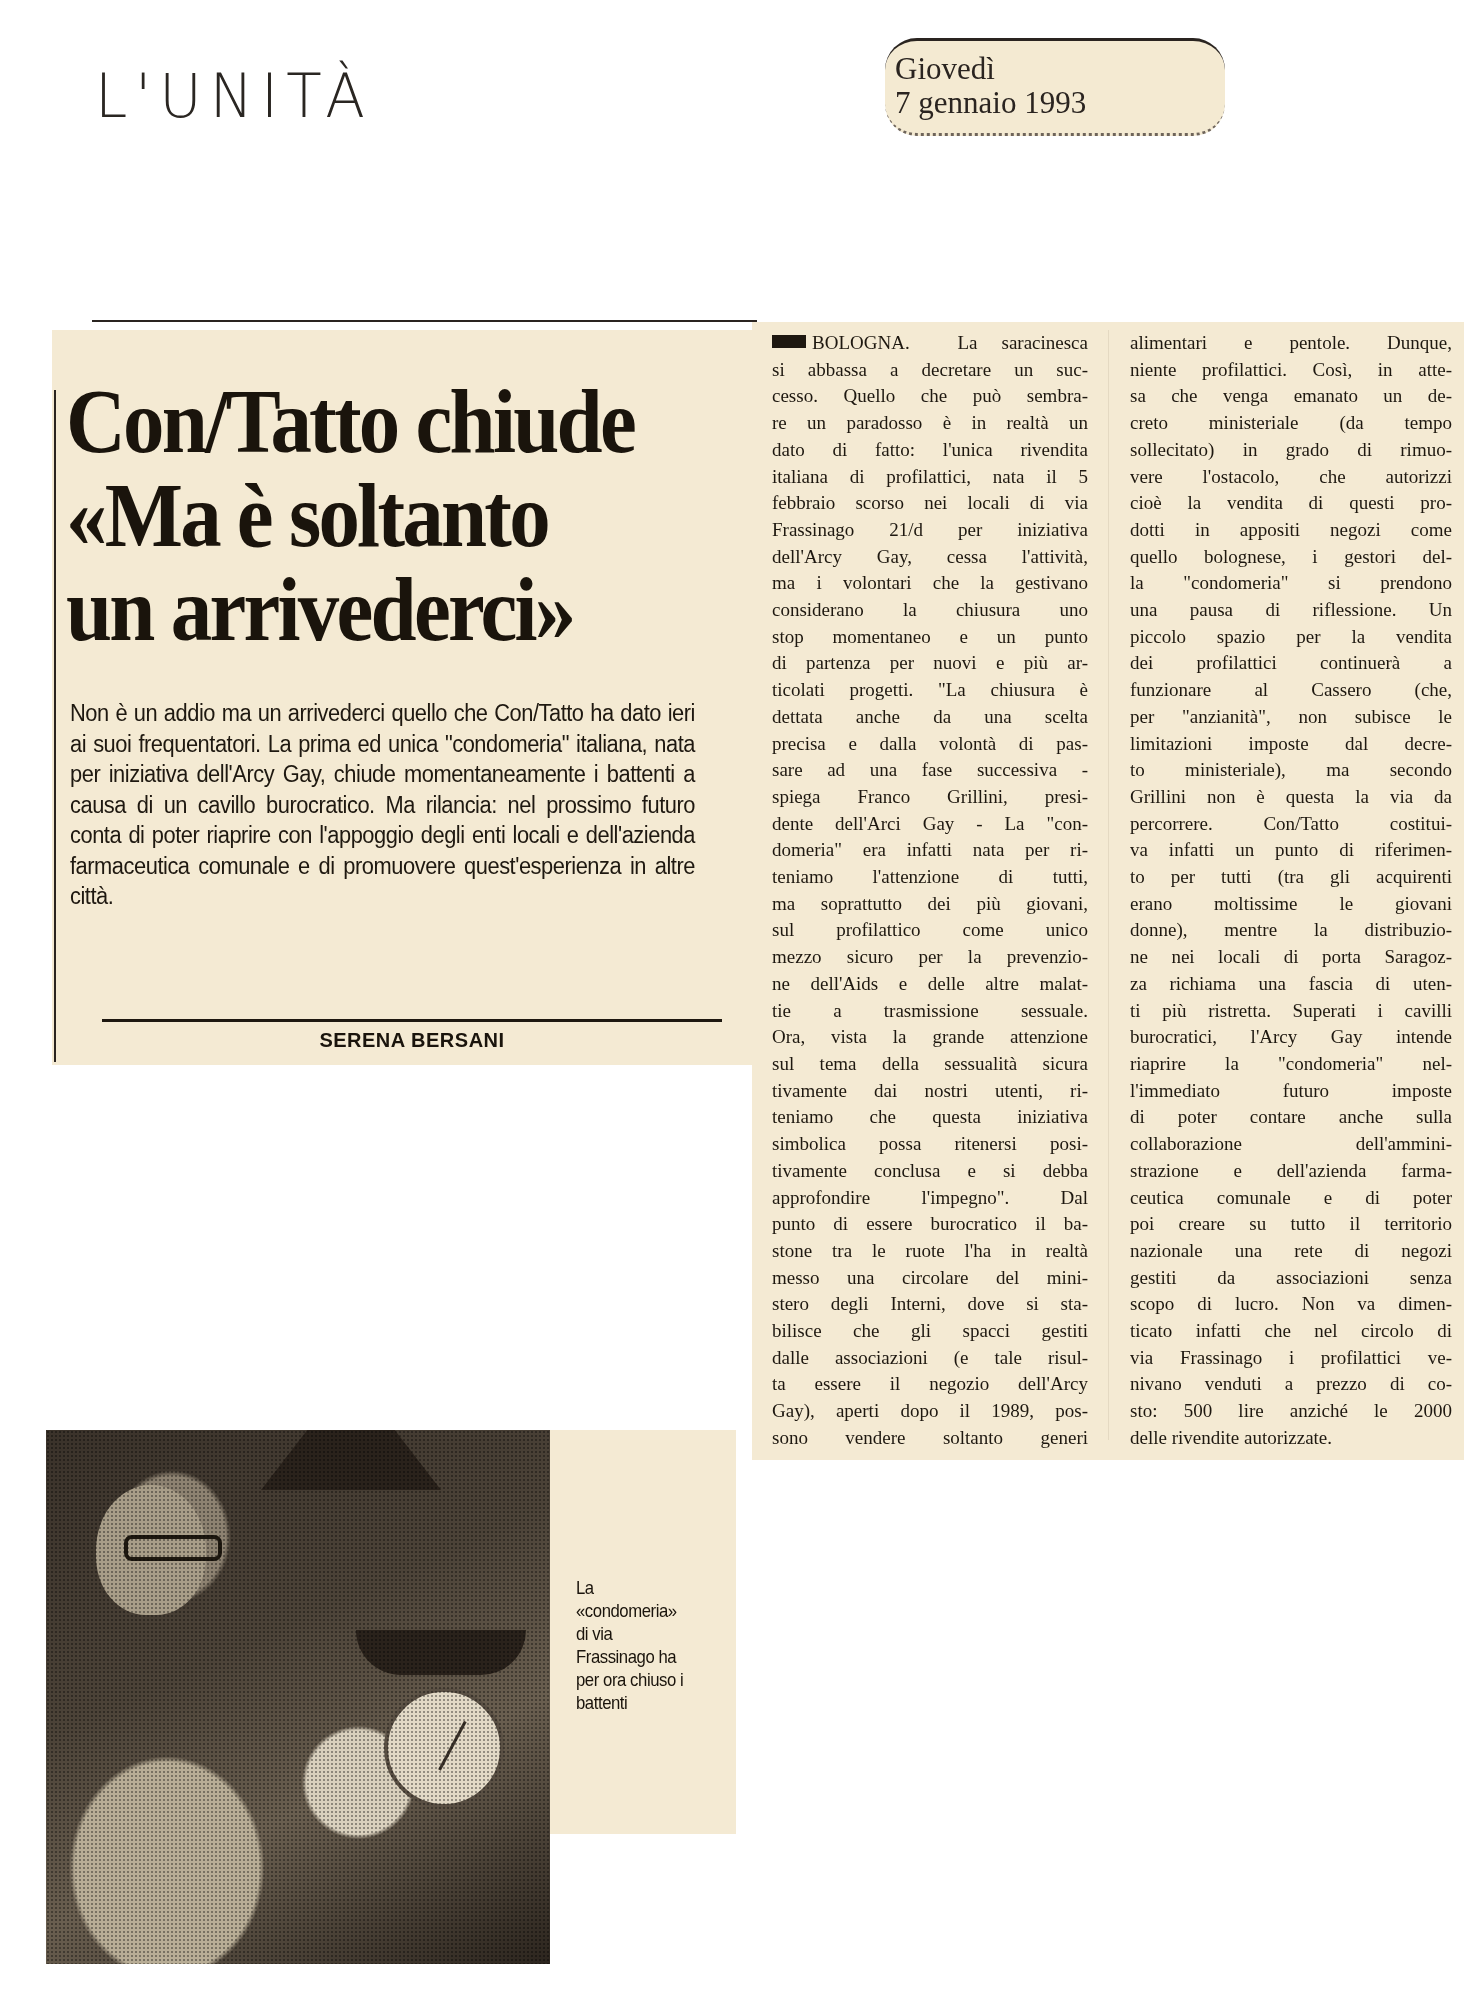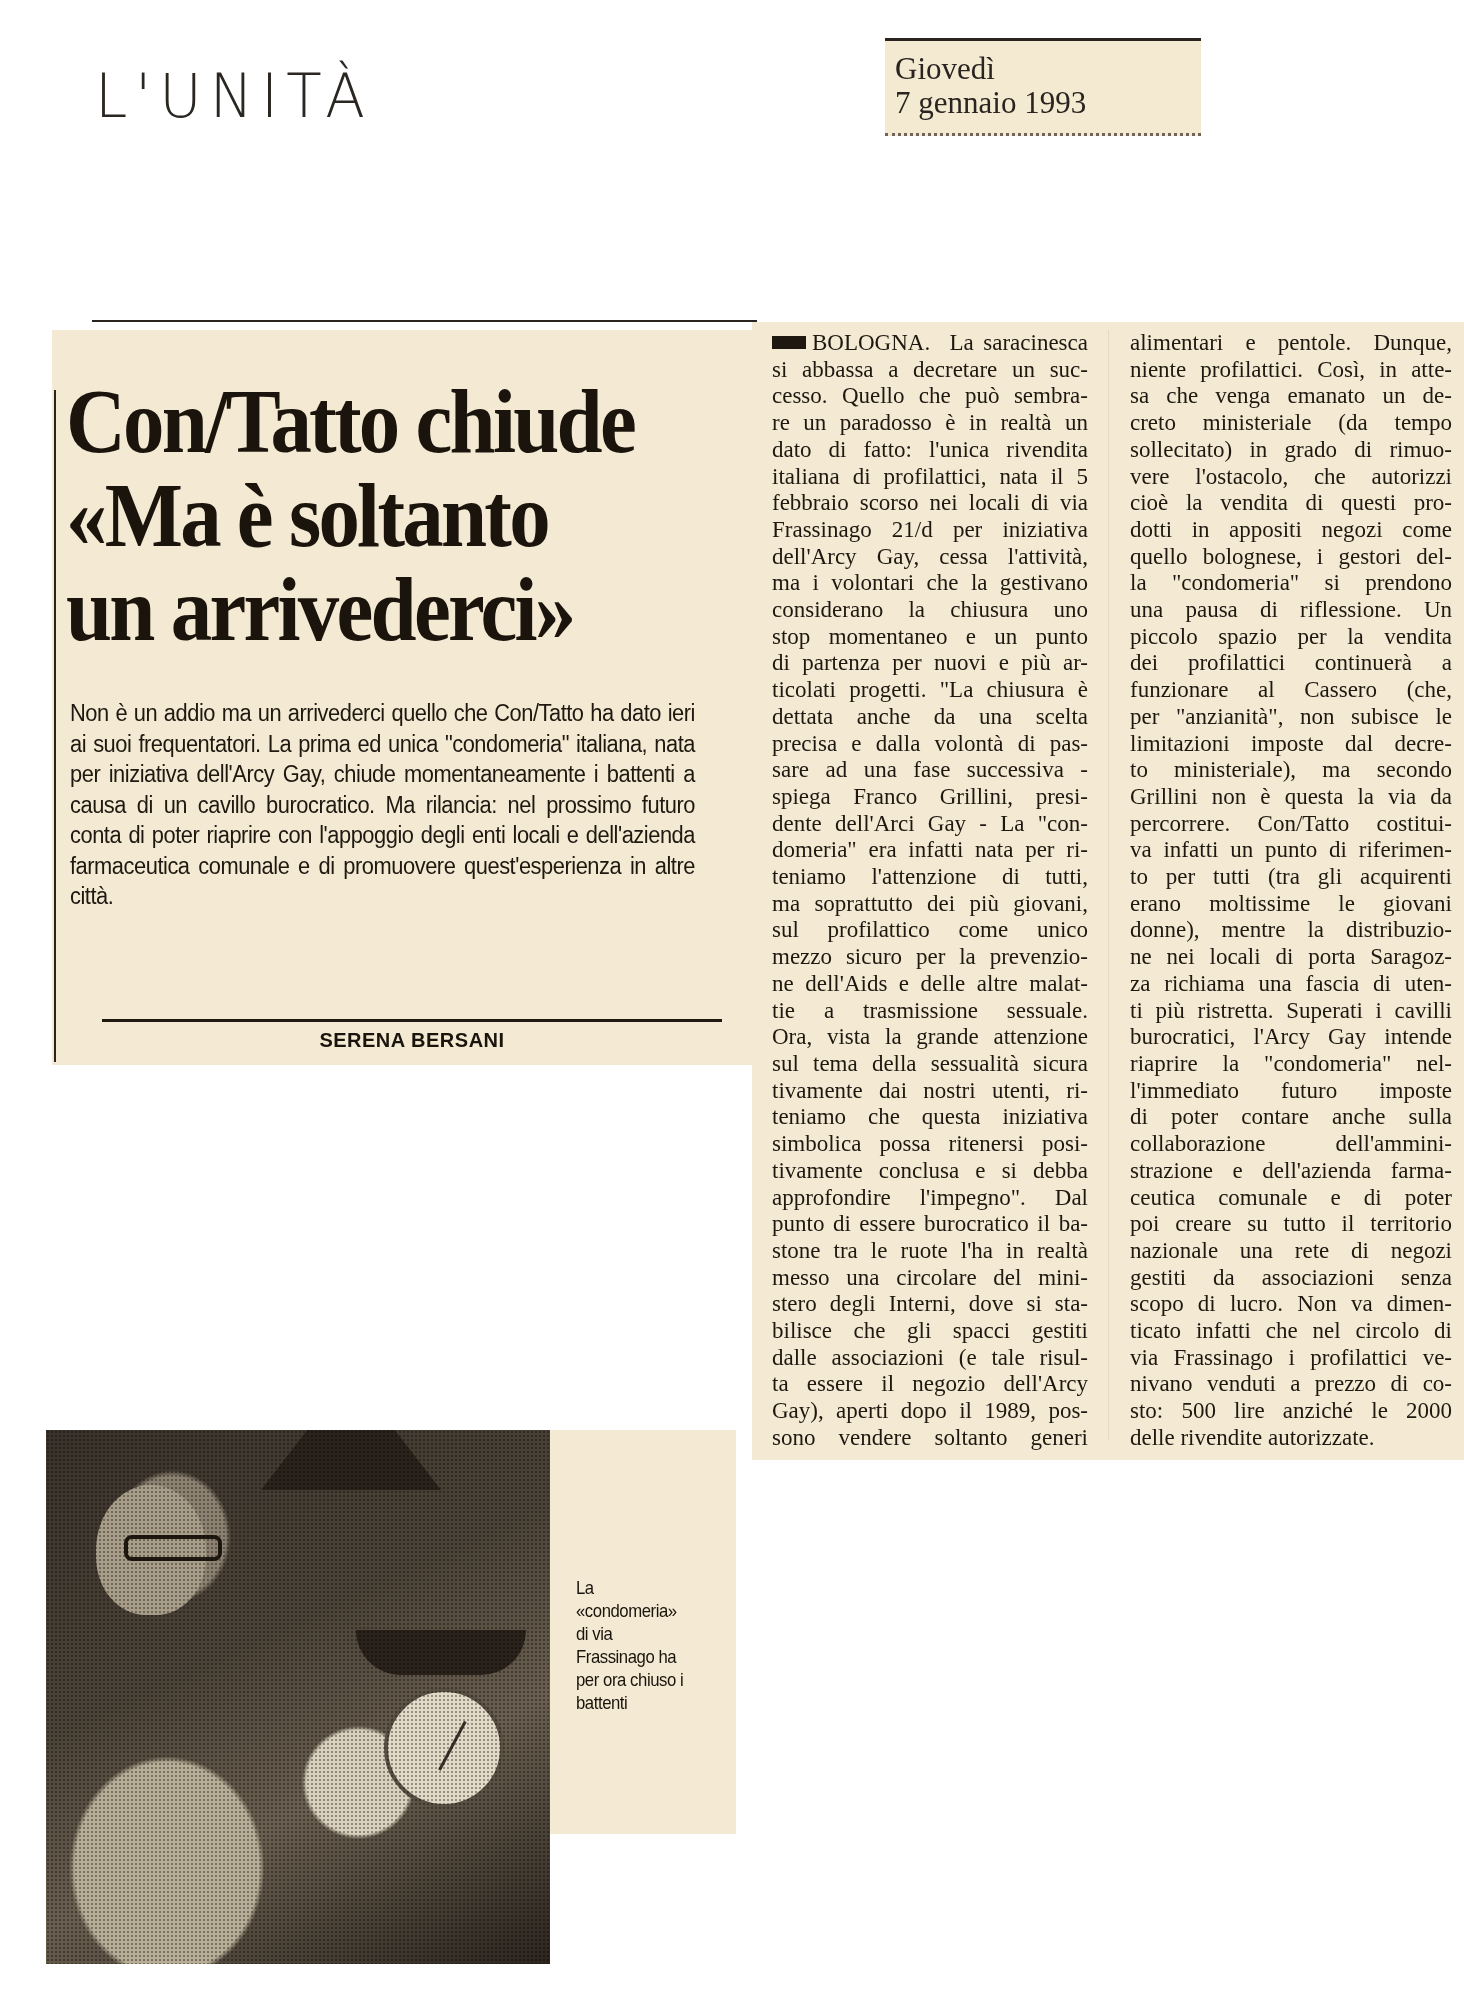--- a/index.html
+++ b/index.html
@@ -10,24 +10,25 @@
     color:#1e1810;
   }
   .handwritten {
     position:absolute; left:95px; top:62px;
     font-family:"DejaVu Sans", sans-serif;
     font-size:58px; font-weight:300; letter-spacing:8px;
     color:#2a2622;
     transform:scaleY(1.05);
   }
   .date-clip {
-    position:absolute; left:885px; top:38px; width:316px; height:92px;
+    position:absolute; left:885px; top:38px; width:340px; height:92px;
     background:#f4ead2;
     border-top:3px solid #2a2420;
     border-bottom:3px dotted #6e645a;
+    border-radius:32px;
   }
   .date-clip .line {
     position:absolute; left:10px;
     font-family:"Liberation Serif", serif; font-size:31px; color:#2a2420;
     line-height:32px;
   }
   .date-clip .l1 { top:12px; }
   .date-clip .l2 { top:46px; }
 
   .paper { background:#f4ead3; position:absolute; }
@@ -66,21 +67,21 @@
     position:absolute; left:0; top:699px; width:720px; text-align:center;
     font-family:"Liberation Sans", sans-serif; font-weight:bold; font-size:20px;
     letter-spacing:0.5px; color:#1a140c;
   }
 
   .clip-right {
     left:752px; top:322px; width:712px; height:1138px;
   }
   .col {
     position:absolute; top:8px;
-    font-family:"Liberation Serif", serif; font-size:23px; line-height:26.7px;
+    font-family:"Liberation Serif", serif; font-size:19px; line-height:26.7px;
     text-align:justify; color:#1e1810;
   }
   .col .ln { display:block; white-space:nowrap; text-align-last:justify; }
   .col .ln.last { text-align-last:left; }
   .col1 { left:20px; width:316px; }
   .col2 { left:378px; width:322px; }
   .dateline-box {
     display:inline-block; width:34px; height:13px; background:#1e1810; margin-right:6px;
     vertical-align:1px;
   }

